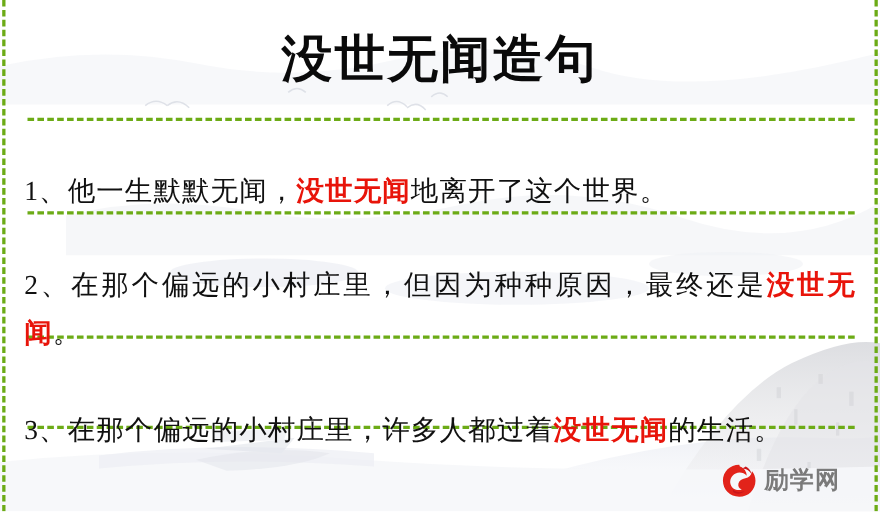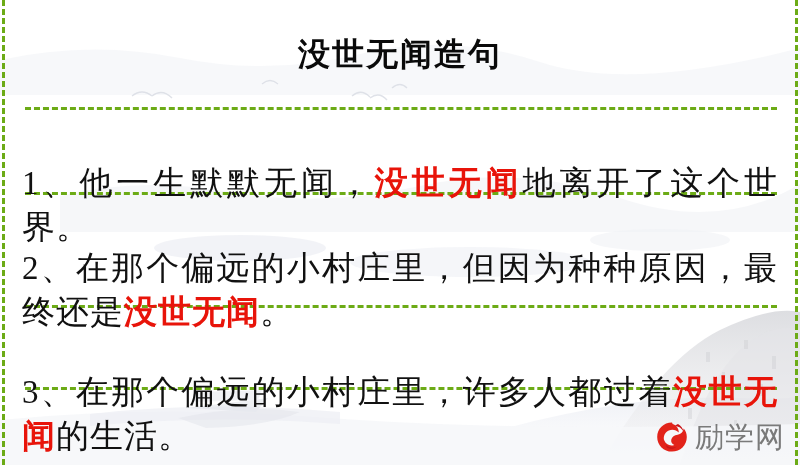--- a/index.html
+++ b/index.html
@@ -67,35 +67,35 @@
   .divider.d3 { top: 305px; }
   .divider.d4 { top: 387px; }
 
   
   .title {
     position: absolute;
     left: 0;
     top: 26px;
     width: 800px;
     text-align: center;
-    font-size: 32px;
+    font-size: 46px;
     line-height: 56px;
     font-weight: bold;
     color: #0a0a0a;
     letter-spacing: 2px;
     font-family: "Liberation Serif", "DejaVu Serif", serif;
     white-space: nowrap;
   }
 
   
   .sentence {
     position: absolute;
     left: 22px;
     width: 756px;
-    font-size: 33px;
+    font-size: 25px;
     line-height: 44px;
     color: #111111;
     letter-spacing: 1px;
     font-family: "Liberation Serif", "DejaVu Serif", serif;
     text-align: justify;
   }
   .sentence.s1 { top: 128px; }
   .sentence.s2 { top: 213px; }
   .sentence.s3 { top: 326px; margin-top: 44px; }
 
@@ -117,22 +117,22 @@
     z-index: 4;
   }
   .logo-mark {
     width: 34px;
     height: 34px;
     flex: 0 0 34px;
     position: relative;
   }
   .logo-mark svg { display: block; width: 34px; height: 34px; }
   .logo-text {
-    font-size: 29px;
-    font-weight: normal;
+    font-size: 22px;
+    font-weight: bold;
     color: #7a7a7a;
     letter-spacing: 1px;
     font-family: "Liberation Sans", "DejaVu Sans", sans-serif;
     line-height: 34px;
     white-space: nowrap;
   }
 </style>
 </head>
 <body>
 

